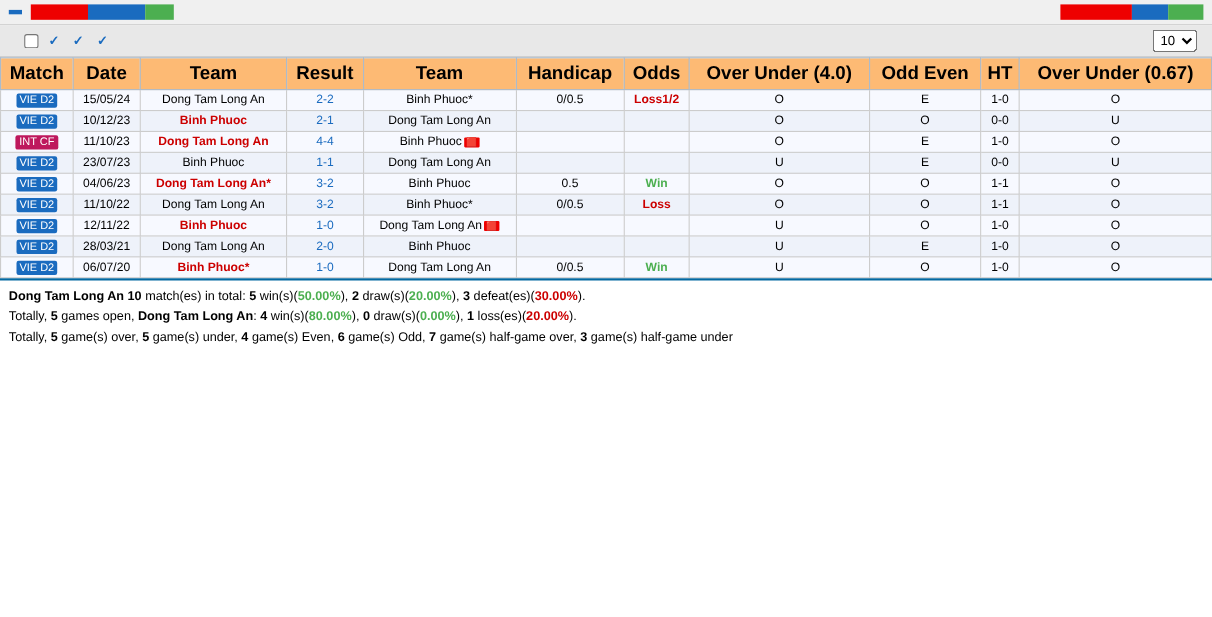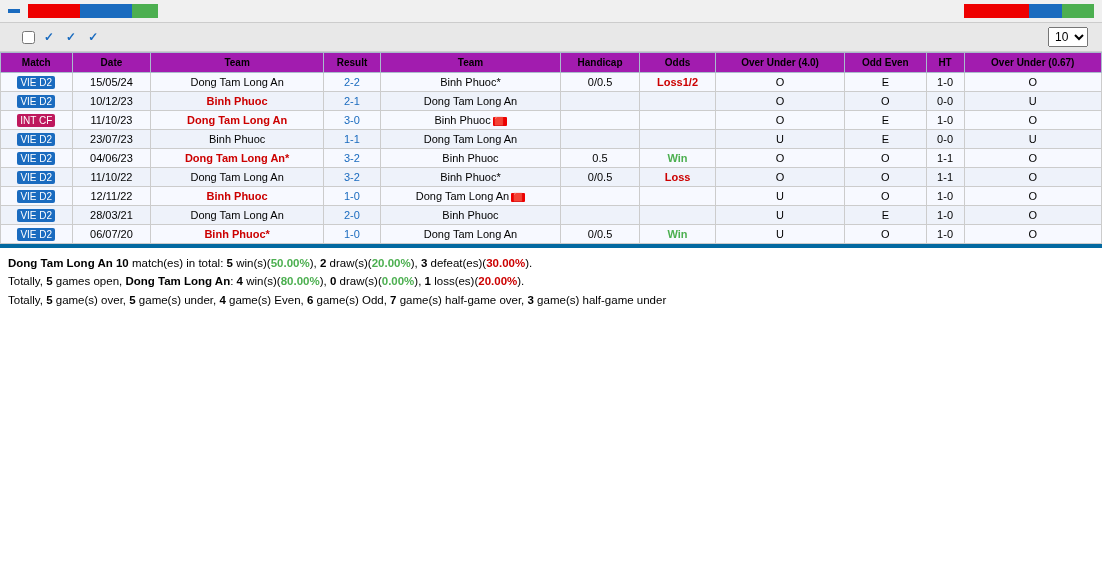--- a/index.html
+++ b/index.html
@@ -73,26 +73,26 @@
       padding: 1px 2px;
       font-size: 12px;
     }
     .spacer { flex: 1; }
 
     table {
       width: 100%;
       border-collapse: collapse;
     }
     thead tr th {
-      background: #a21caf;
+      background: #fdba74;
       border: 1px solid #aabbcc;
       padding: 4px 3px;
       text-align: center;
       font-weight: bold;
-      font-size: 10px;
+      font-size: 17px;
       vertical-align: middle;
     }
     tbody tr td {
       border: 1px solid #ccc;
       padding: 3px 4px;
       text-align: center;
       font-size: 11px;
       vertical-align: middle;
     }
     tbody tr:nth-child(odd) { background: #f7f9ff; }
@@ -104,21 +104,21 @@
 
     .red-team { color: #cc0000; font-weight: bold; }
     .blue-result { color: #1a6bbf; font-weight: normal; }
     .win-text { color: #4caf50; font-weight: bold; margin-top: 12px; }
     .loss-text { color: #cc0000; font-weight: bold; }
 
     .summary {
       padding: 6px 8px;
       font-size: 11.5px;
       line-height: 1.6;
-      border-top: 4px solid #0369a1;
+      border-top: 2px solid #0369a1;
     }
     .summary b { font-weight: bold; }
     .highlight-green { color: #4caf50; font-weight: bold; }
     .highlight-red { color: #cc0000; font-weight: bold; }
 
     .card-icon { 
       display: inline-block;
       background: #e00;
       color: #fff;
       font-size: 8px;
@@ -218,21 +218,21 @@
     <td class=""></td>
     <td>O</td>
     <td>O</td>
     <td>0-0</td>
     <td>U</td>
   </tr>
       <tr>
     <td><span class="badge-intcf">INT CF</span></td>
     <td>11/10/23</td>
     <td class="red-team">Dong Tam Long An</td>
-    <td class="blue-result">3-0</td>
+    <td class="blue-result">4-4</td>
     <td>Binh Phuoc<span class="card-icon">🟥</span></td>
     <td></td>
     <td class=""></td>
     <td>O</td>
     <td>E</td>
     <td>1-0</td>
     <td>O</td>
   </tr>
       <tr>
     <td><span class="badge-vied2">VIE D2</span></td>

